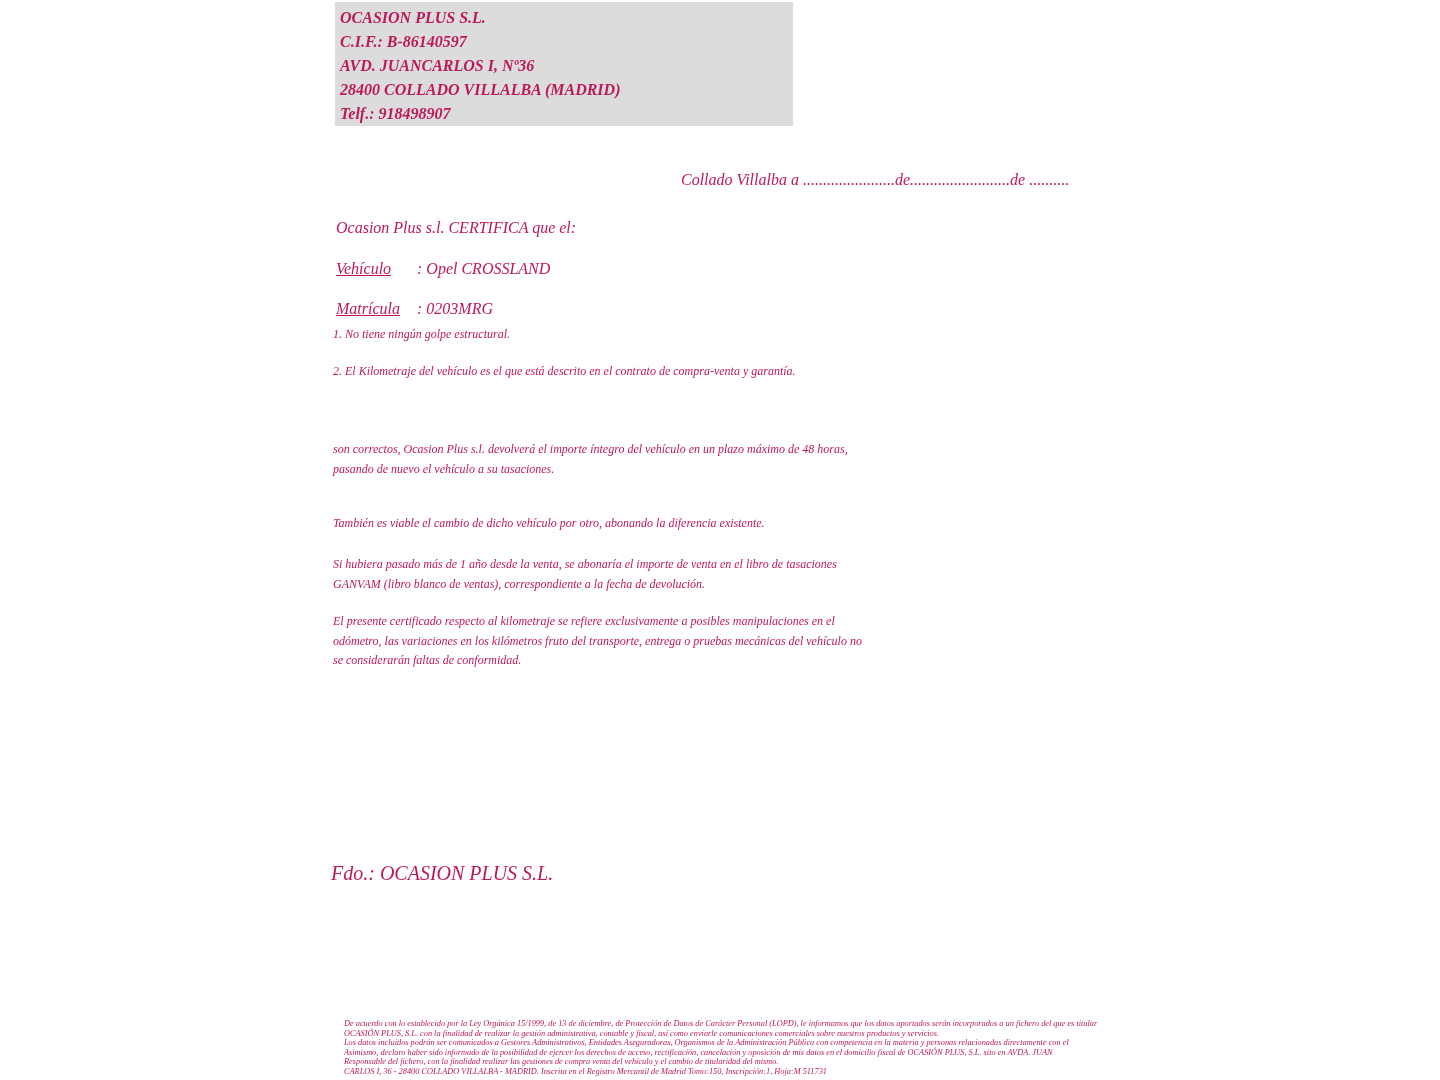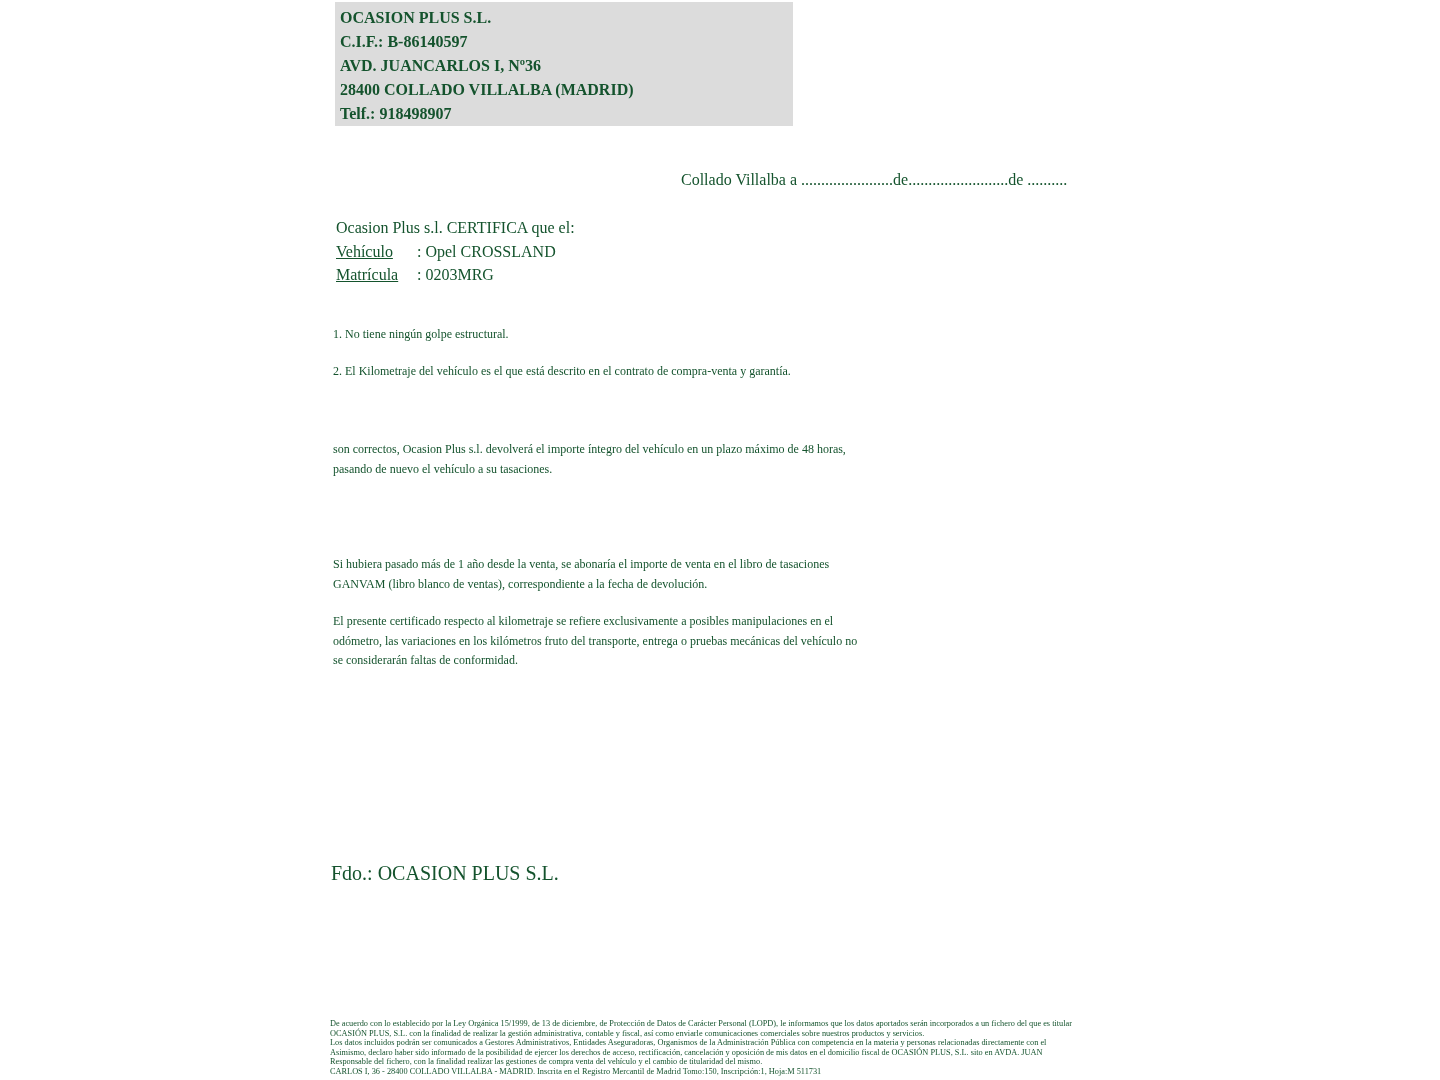--- a/index.html
+++ b/index.html
@@ -6,22 +6,23 @@
     margin: 0;
     padding: 0;
     background: #ffffff;
   }
   .page {
     position: relative;
     width: 1440px;
     height: 1080px;
     background: #ffffff;
     font-family: "Liberation Serif", "DejaVu Serif", serif;
-    color: #14532d;
+    color: #be185d;
     overflow: hidden;
+    font-style: italic;
   }
   .header-box {
     position: absolute;
     left: 335px;
     top: 2px;
     width: 458px;
     height: 124px;
     background: #dcdcdc;
     box-sizing: border-box;
     padding: 4px 0 0 5px;
@@ -42,20 +43,21 @@
   .cert-block {
     position: absolute;
     left: 336px;
     top: 216px;
     font-size: 16px;
     line-height: 23.5px;
   }
   .cert-row .label-cell {
     display: inline-block;
     width: 81px;
+    margin-top: 17px;
   }
   .cert-row .label-cell .u {
     text-decoration: underline;
   }
   .body-text {
     font-size: 12px;
     line-height: 19.5px;
     white-space: nowrap;
   }
   .point-1 { position: absolute; left: 333px; top: 325px; }
@@ -66,21 +68,21 @@
   .para-4  { position: absolute; left: 333px; top: 612px; }
   .signature {
     position: absolute;
     left: 331px;
     top: 862px;
     font-size: 20px;
     white-space: nowrap;
   }
   .legal-block {
     position: absolute;
-    left: 330px;
+    left: 344px;
     top: 1019px;
     font-size: 8.3px;
     line-height: 9.55px;
   }
   .legal-block .lline {
     white-space: nowrap;
   }
 </style>
 </head>
 <body>
@@ -104,20 +106,23 @@
   </div>
 
   <div class="body-text point-1">1. No tiene ningún golpe estructural.</div>
   <div class="body-text point-2">2. El Kilometraje del vehículo es el que está descrito en el contrato de compra-venta y garantía.</div>
 
   <div class="body-text para-1">
     <div>son correctos, Ocasion Plus s.l. devolverá el importe íntegro del vehículo en un plazo máximo de 48 horas,</div>
     <div>pasando de nuevo el vehículo a su tasaciones.</div>
   </div>
 
+  <div class="body-text para-2">
+    <div>También es viable el cambio de dicho vehículo por otro, abonando la diferencia existente.</div>
+  </div>
 
   <div class="body-text para-3">
     <div>Si hubiera pasado más de 1 año desde la venta, se abonaría el importe de venta en el libro de tasaciones</div>
     <div>GANVAM (libro blanco de ventas), correspondiente a la fecha de devolución.</div>
   </div>
 
   <div class="body-text para-4">
     <div>El presente certificado respecto al kilometraje se refiere exclusivamente a posibles manipulaciones en el</div>
     <div>odómetro, las variaciones en los kilómetros fruto del transporte, entrega o pruebas mecánicas del vehículo no</div>
     <div>se considerarán faltas de conformidad.</div>

